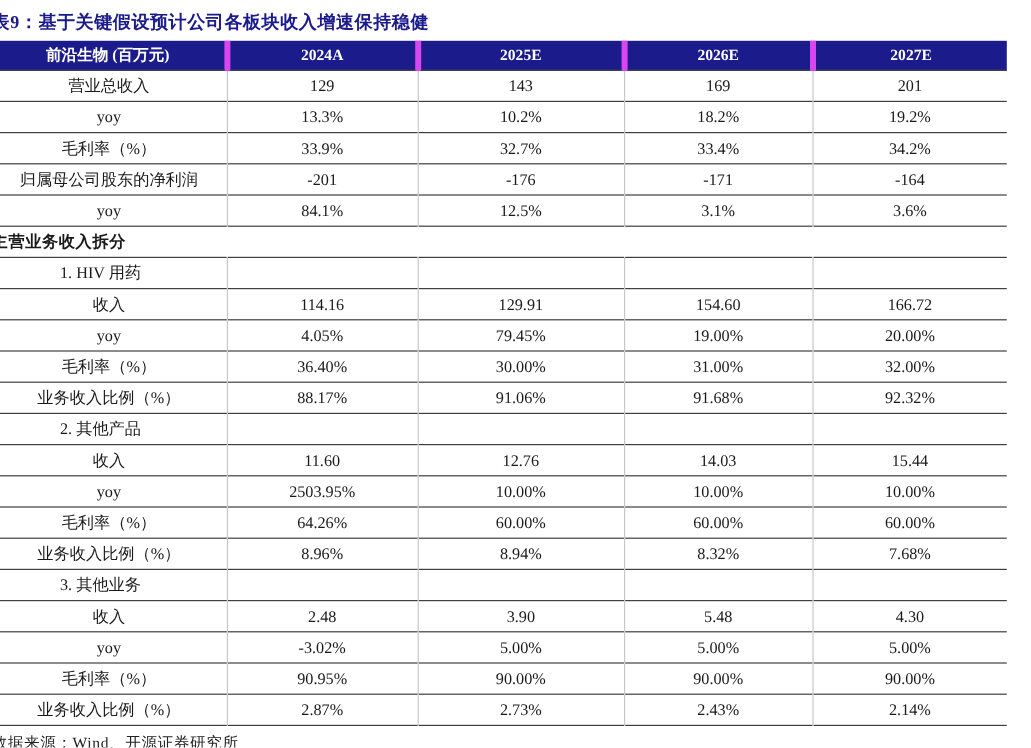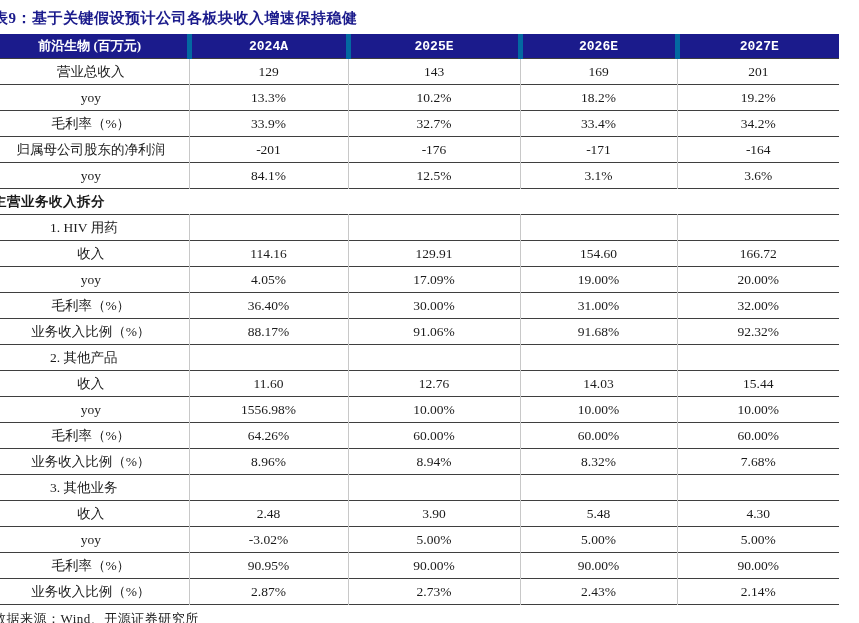--- a/index.html
+++ b/index.html
@@ -35,22 +35,21 @@
     background: var(--accent, #1b1b8c);
     color: #ffffff;
     font-weight: bold;
     font-size: 13px;
     height: 24px;
     text-align: center;
     vertical-align: middle;
     padding: 0;
   }
   table.report-table th + th {
-    border-left: 5px solid #0369a1;
-    font-family: Liberation Mono, monospace;
+    border-left: 5px solid #d946ef;
   }
   table.report-table tr {
     border-bottom: 1px solid var(--line, #3f3f3f);
   }
   table.report-table td {
     font-size: 13.5px;
     height: 25px;
     text-align: center;
     vertical-align: middle;
     padding: 0;
@@ -151,21 +150,21 @@
         <tr>
           <td class="row-label">收入</td>
           <td class="val">114.16</td>
           <td class="val">129.91</td>
           <td class="val">154.60</td>
           <td class="val">166.72</td>
         </tr>
         <tr>
           <td class="row-label">yoy</td>
           <td class="val">4.05%</td>
-          <td class="val">17.09%</td>
+          <td class="val">79.45%</td>
           <td class="val">19.00%</td>
           <td class="val">20.00%</td>
         </tr>
         <tr>
           <td class="row-label">毛利率（%）</td>
           <td class="val">36.40%</td>
           <td class="val">30.00%</td>
           <td class="val">31.00%</td>
           <td class="val">32.00%</td>
         </tr>
@@ -185,21 +184,21 @@
         </tr>
         <tr>
           <td class="row-label">收入</td>
           <td class="val">11.60</td>
           <td class="val">12.76</td>
           <td class="val">14.03</td>
           <td class="val">15.44</td>
         </tr>
         <tr>
           <td class="row-label">yoy</td>
-          <td class="val">1556.98%</td>
+          <td class="val">2503.95%</td>
           <td class="val">10.00%</td>
           <td class="val">10.00%</td>
           <td class="val">10.00%</td>
         </tr>
         <tr>
           <td class="row-label">毛利率（%）</td>
           <td class="val">64.26%</td>
           <td class="val">60.00%</td>
           <td class="val">60.00%</td>
           <td class="val">60.00%</td>

